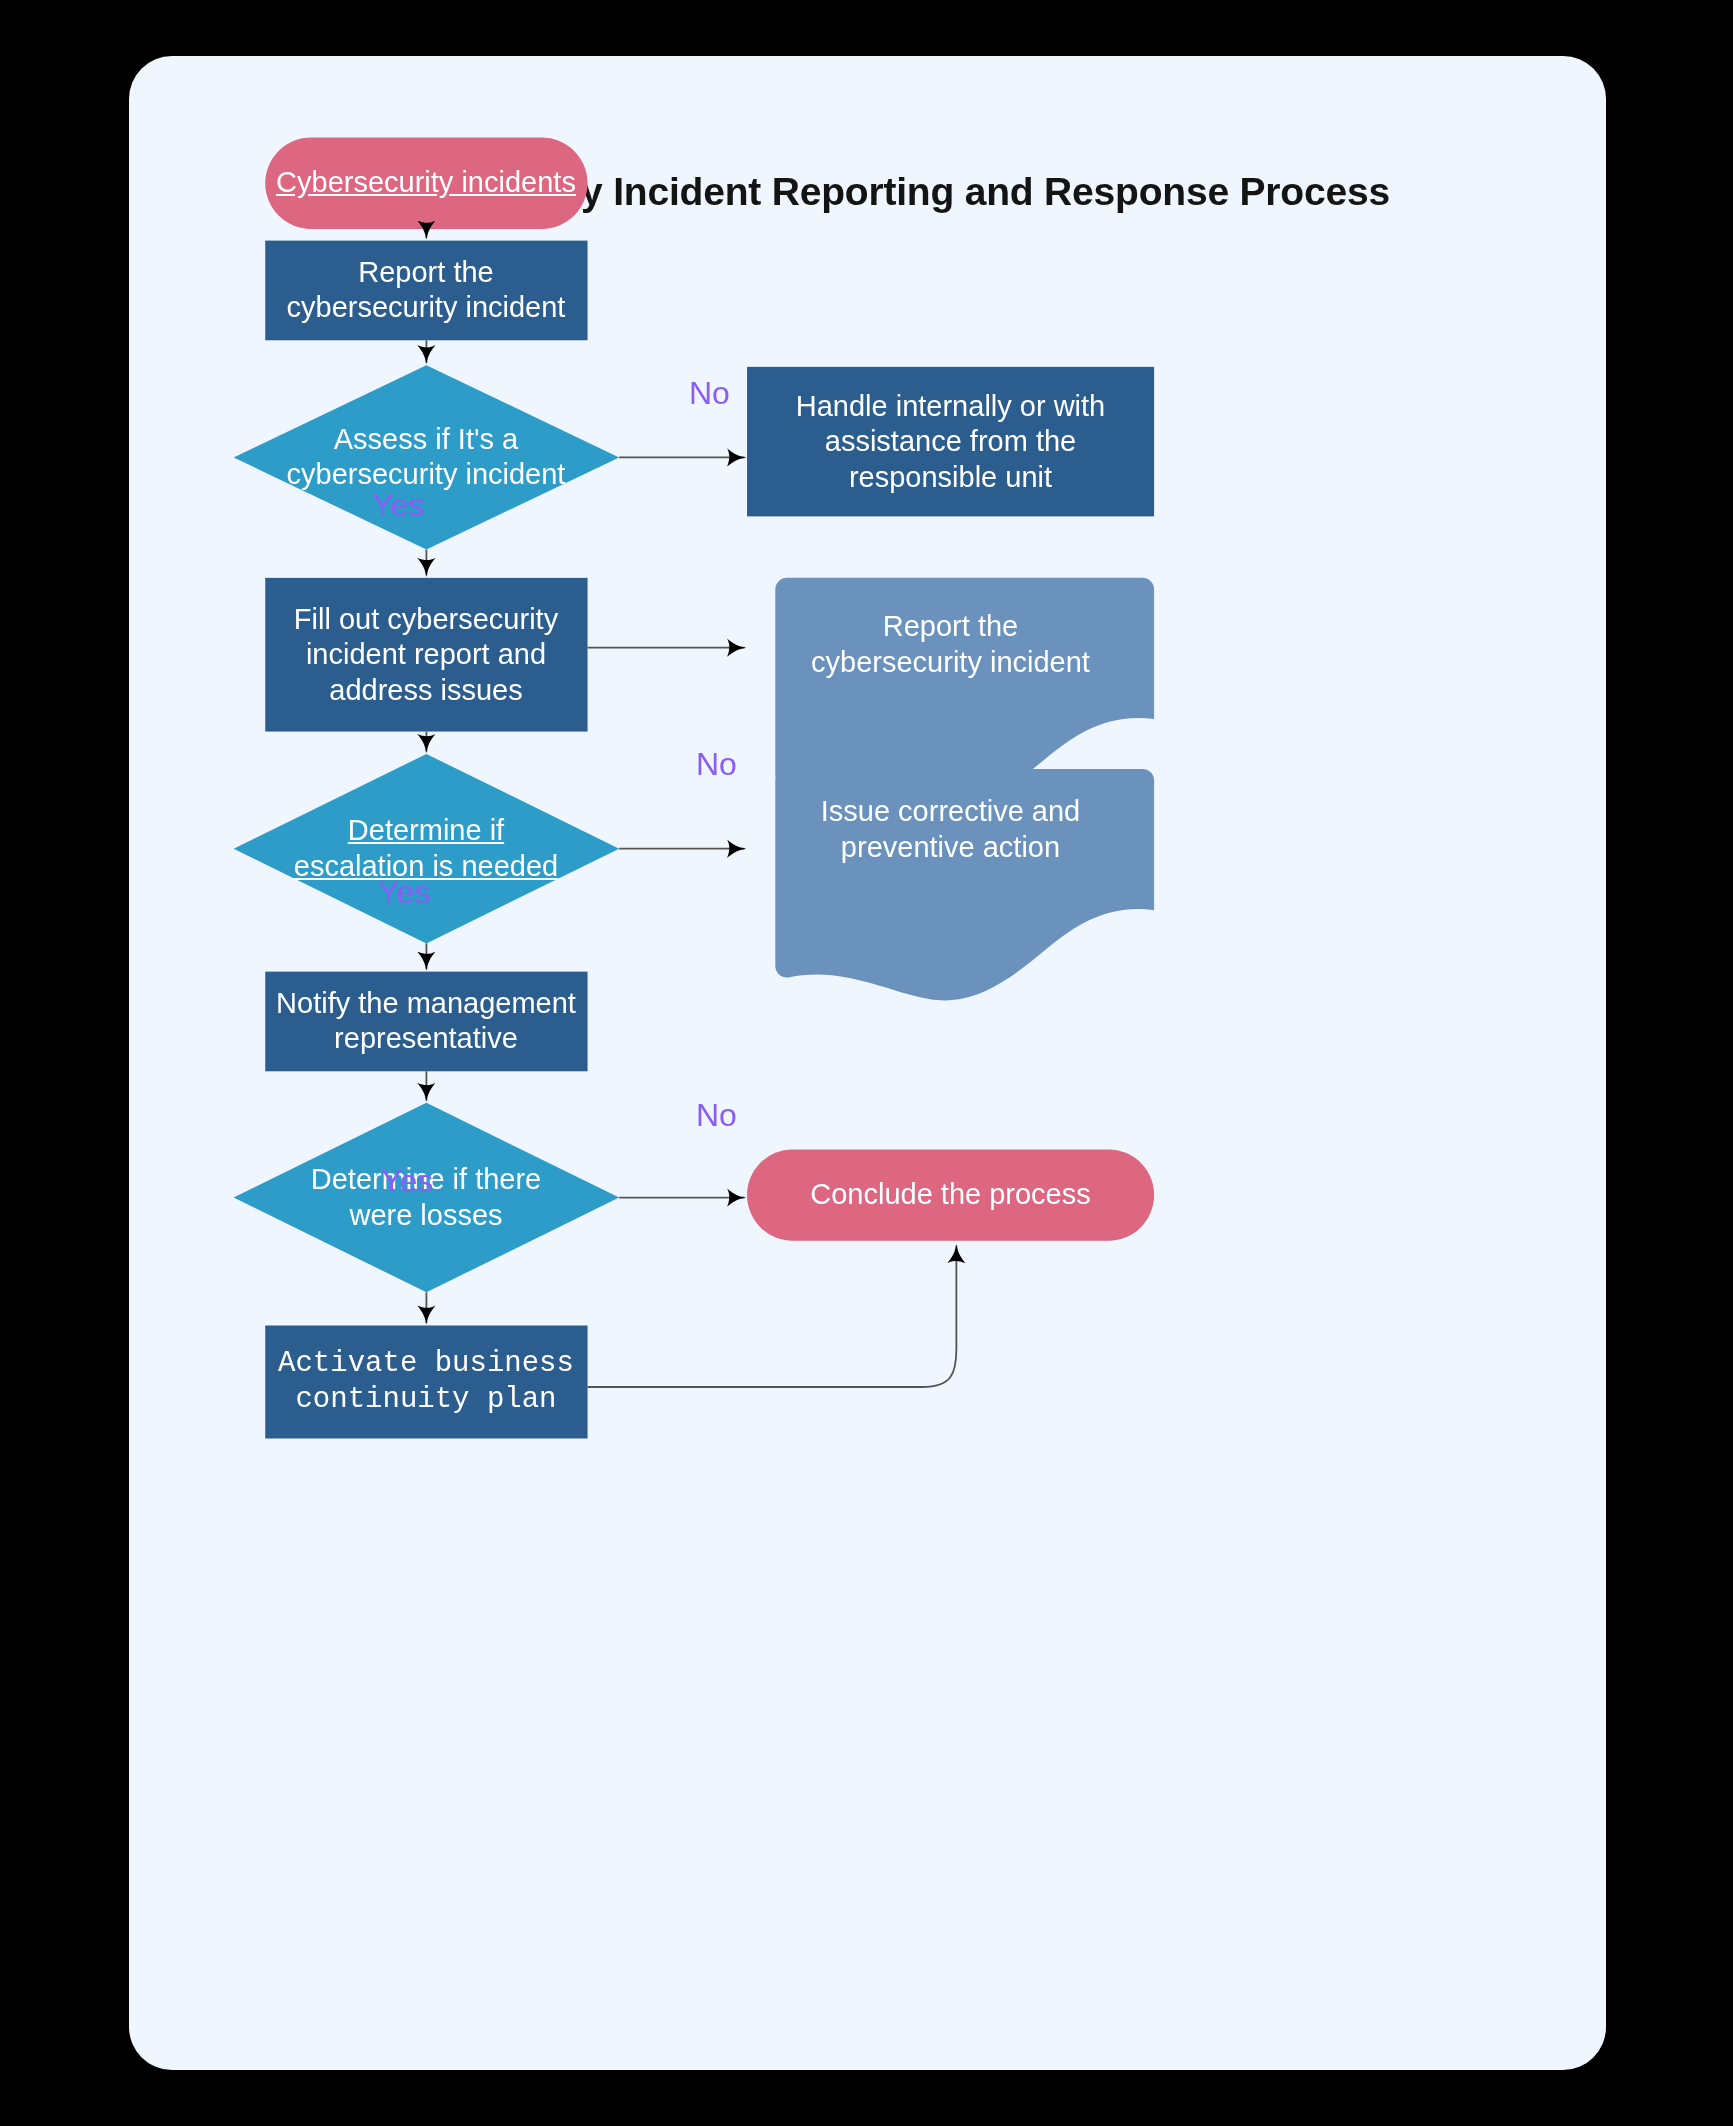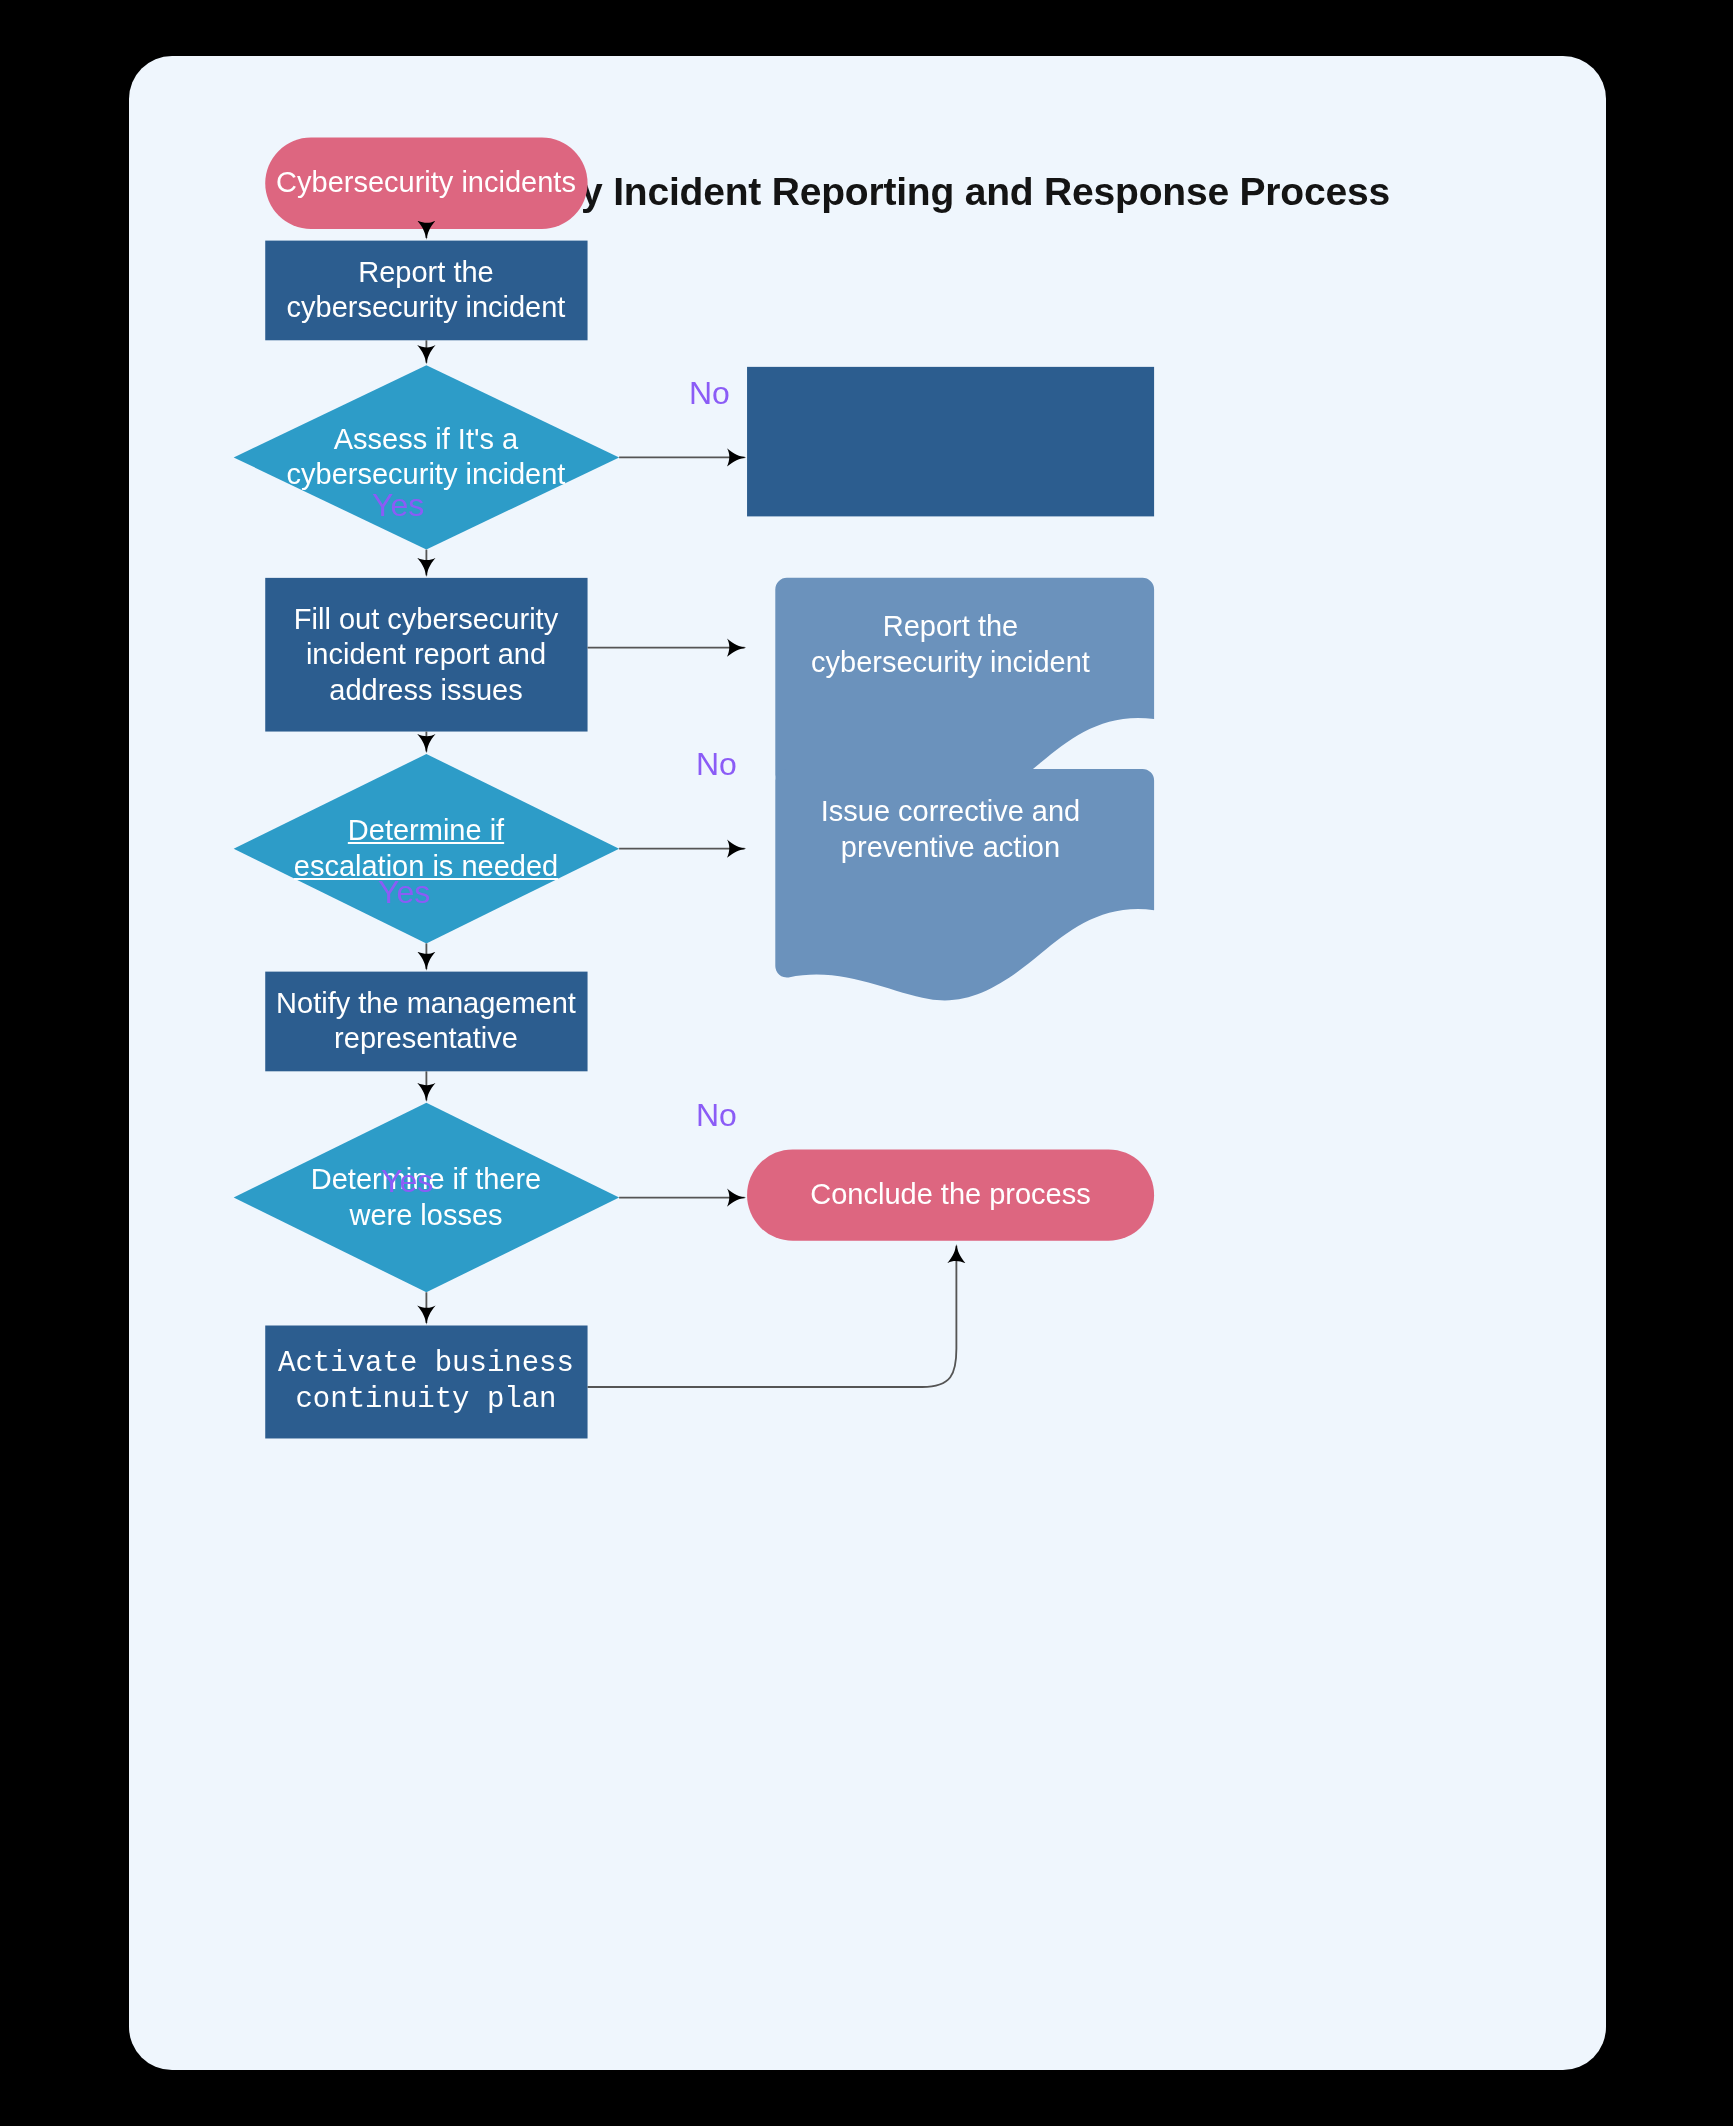--- a/index.html
+++ b/index.html
@@ -125,28 +125,31 @@
         <line x1="358" y1="813" x2="358" y2="837"></line>
         <line x1="590" y1="954" x2="741" y2="954"></line>
         <line x1="358" y1="1068" x2="358" y2="1099"></line>
         <line x1="358" y1="1222" x2="358" y2="1257"></line>
         <line x1="590" y1="1374" x2="741" y2="1374"></line>
         <line x1="358" y1="1488" x2="358" y2="1525"></line>
         <path d="M552,1602 H955 C990,1602 996,1586 996,1556 V1432"></path>
       </g>
     </svg>
 
-    <div class="node-label" style="left:136px;top:81px;width:322px;height:91px;">Cybersecurity incidents</div>
+    <div class="node-label" style="left:136px;top:81px;width:322px;height:91px;text-decoration:underline;">Cybersecurity incidents</div>
 
     <div class="node-label" style="left:136px;top:184px;width:322px;height:100px;">Report the
 cybersecurity incident</div>
 
     <div class="node-label" style="left:121px;top:309px;width:352px;height:184px;">Assess if It's a
 cybersecurity incident</div>
 
+    <div class="node-label" style="left:618px;top:311px;width:407px;height:150px;">Handle internally or with
+assistance from the
+responsible unit</div>
 
     <div class="node-label" style="left:136px;top:522px;width:322px;height:154px;">Fill out cybersecurity
 incident report and
 address issues</div>
 
     <div class="node-label" style="left:618px;top:522px;width:407px;height:133px;">Report the
 cybersecurity incident</div>
 
     <div class="node-label" style="left:121px;top:698px;width:352px;height:189px;text-decoration:underline;">Determine if
 escalation is needed</div>

